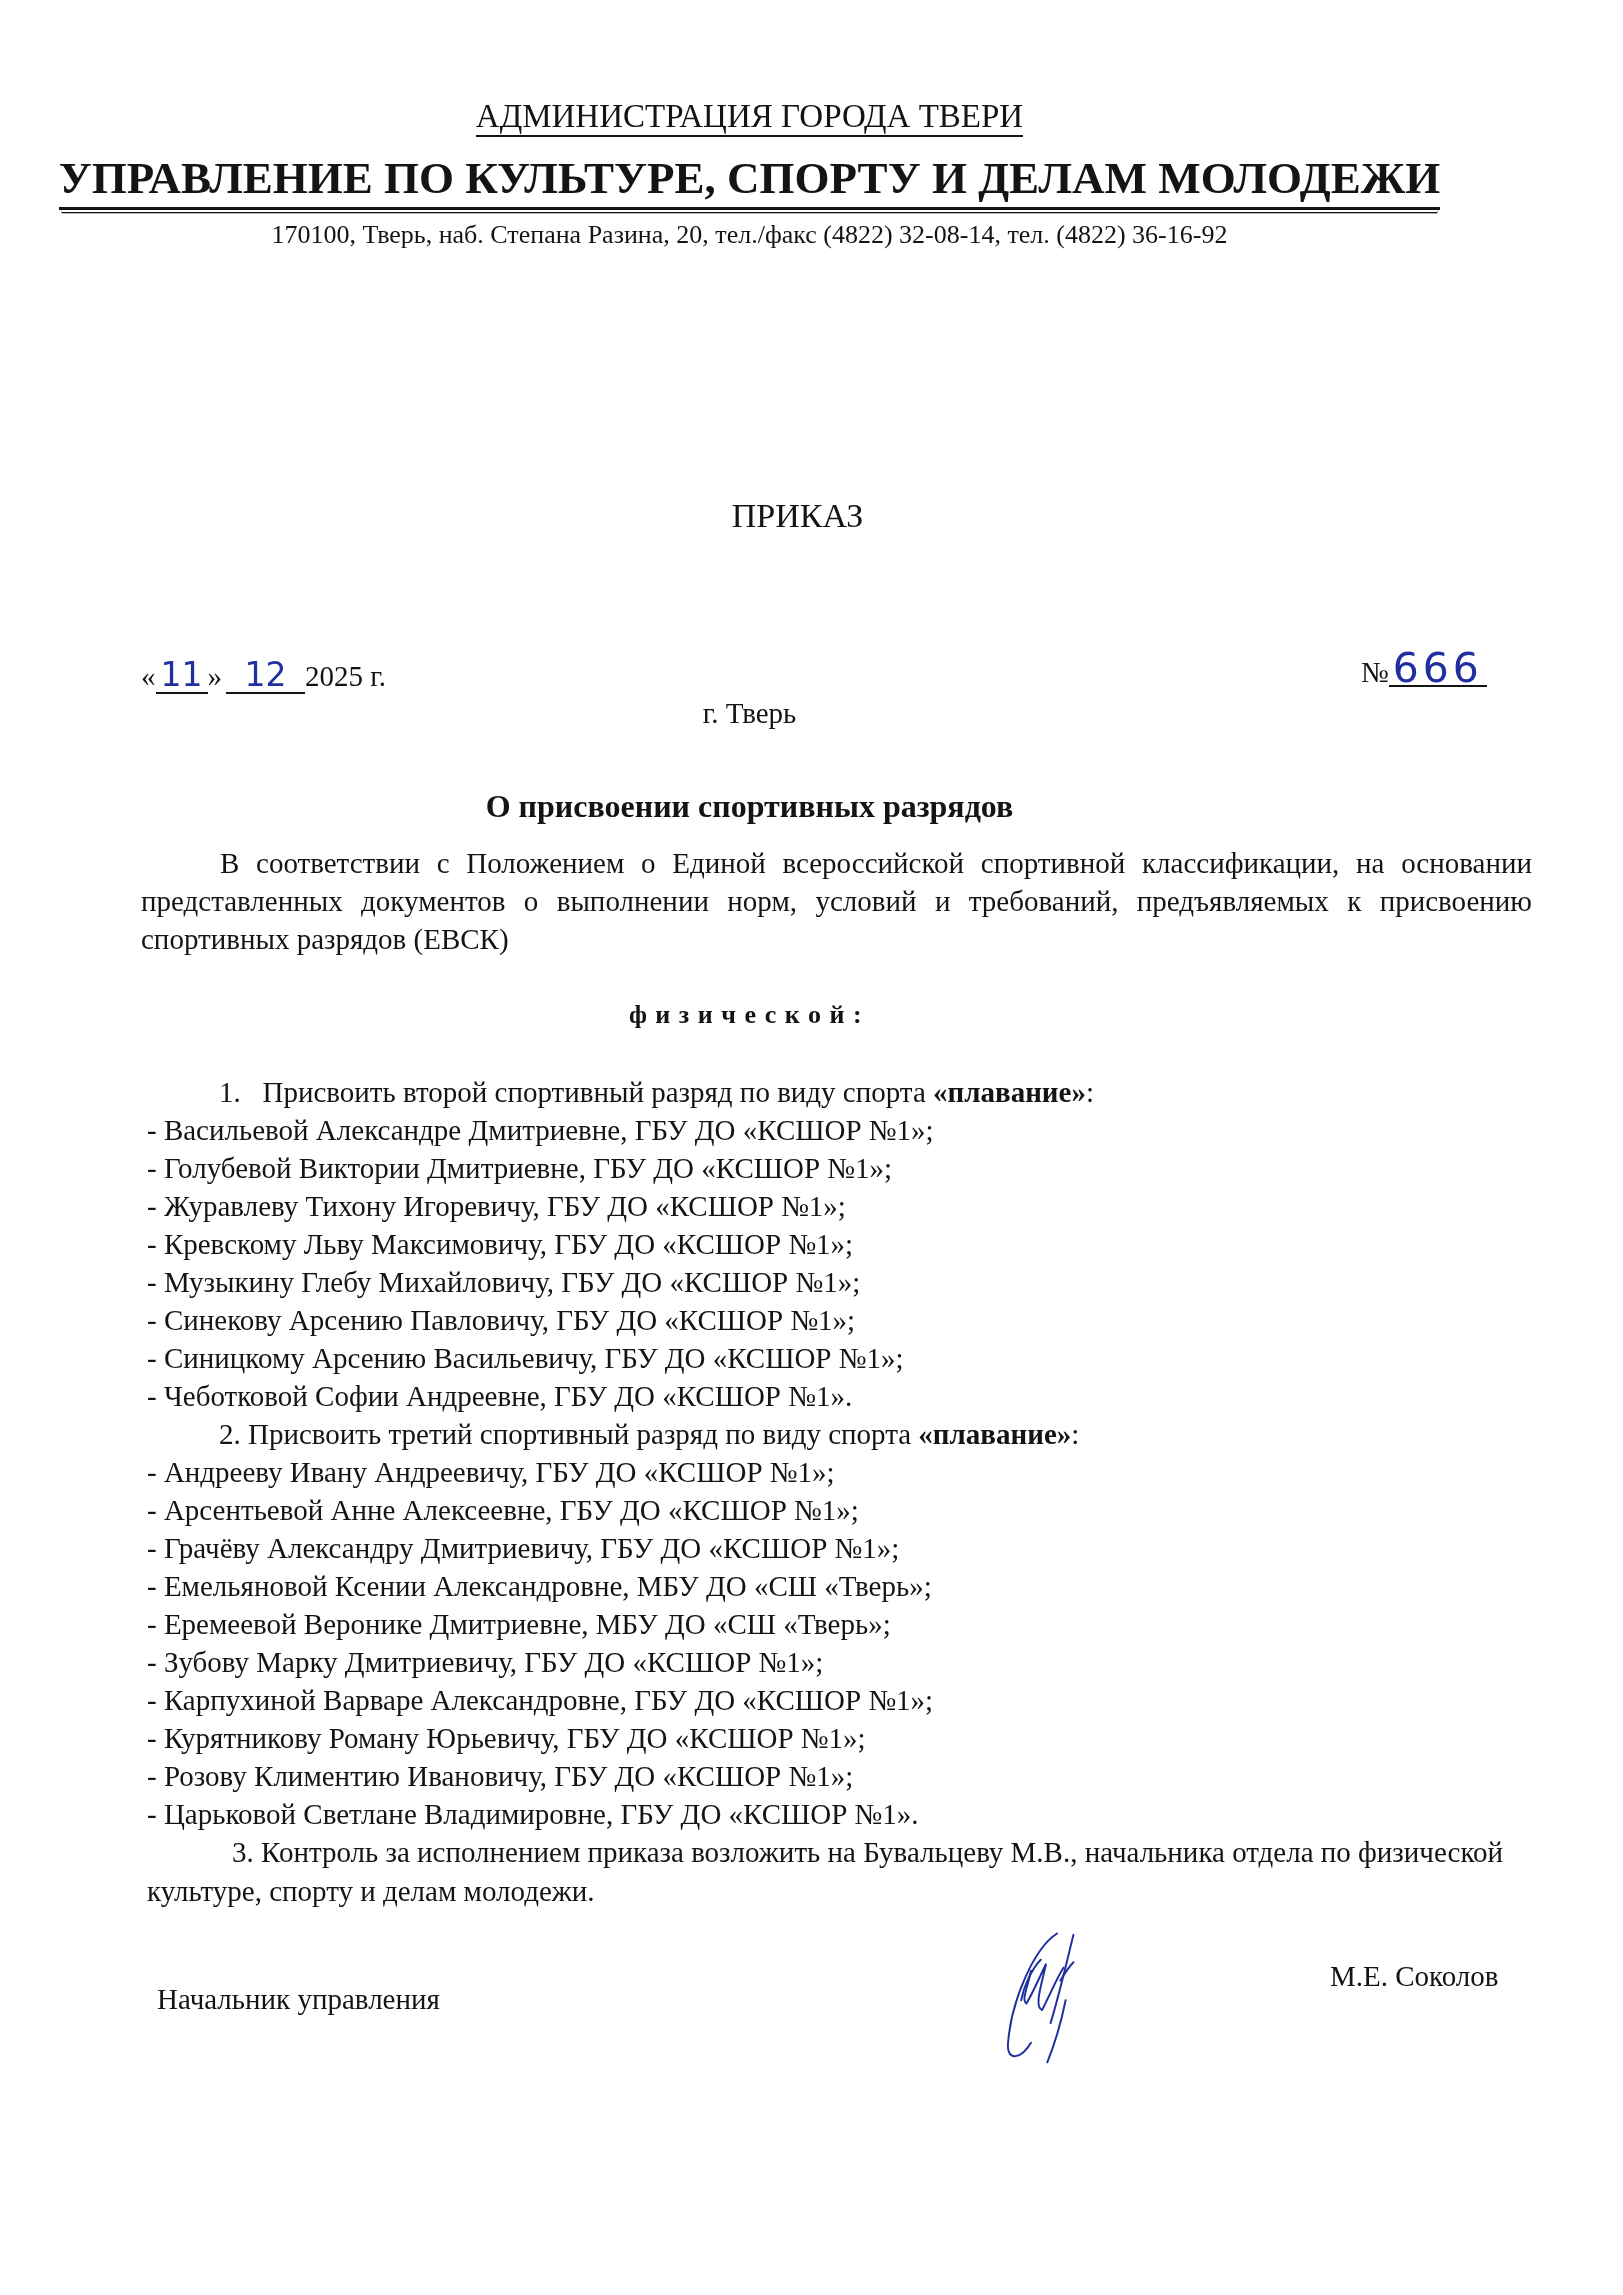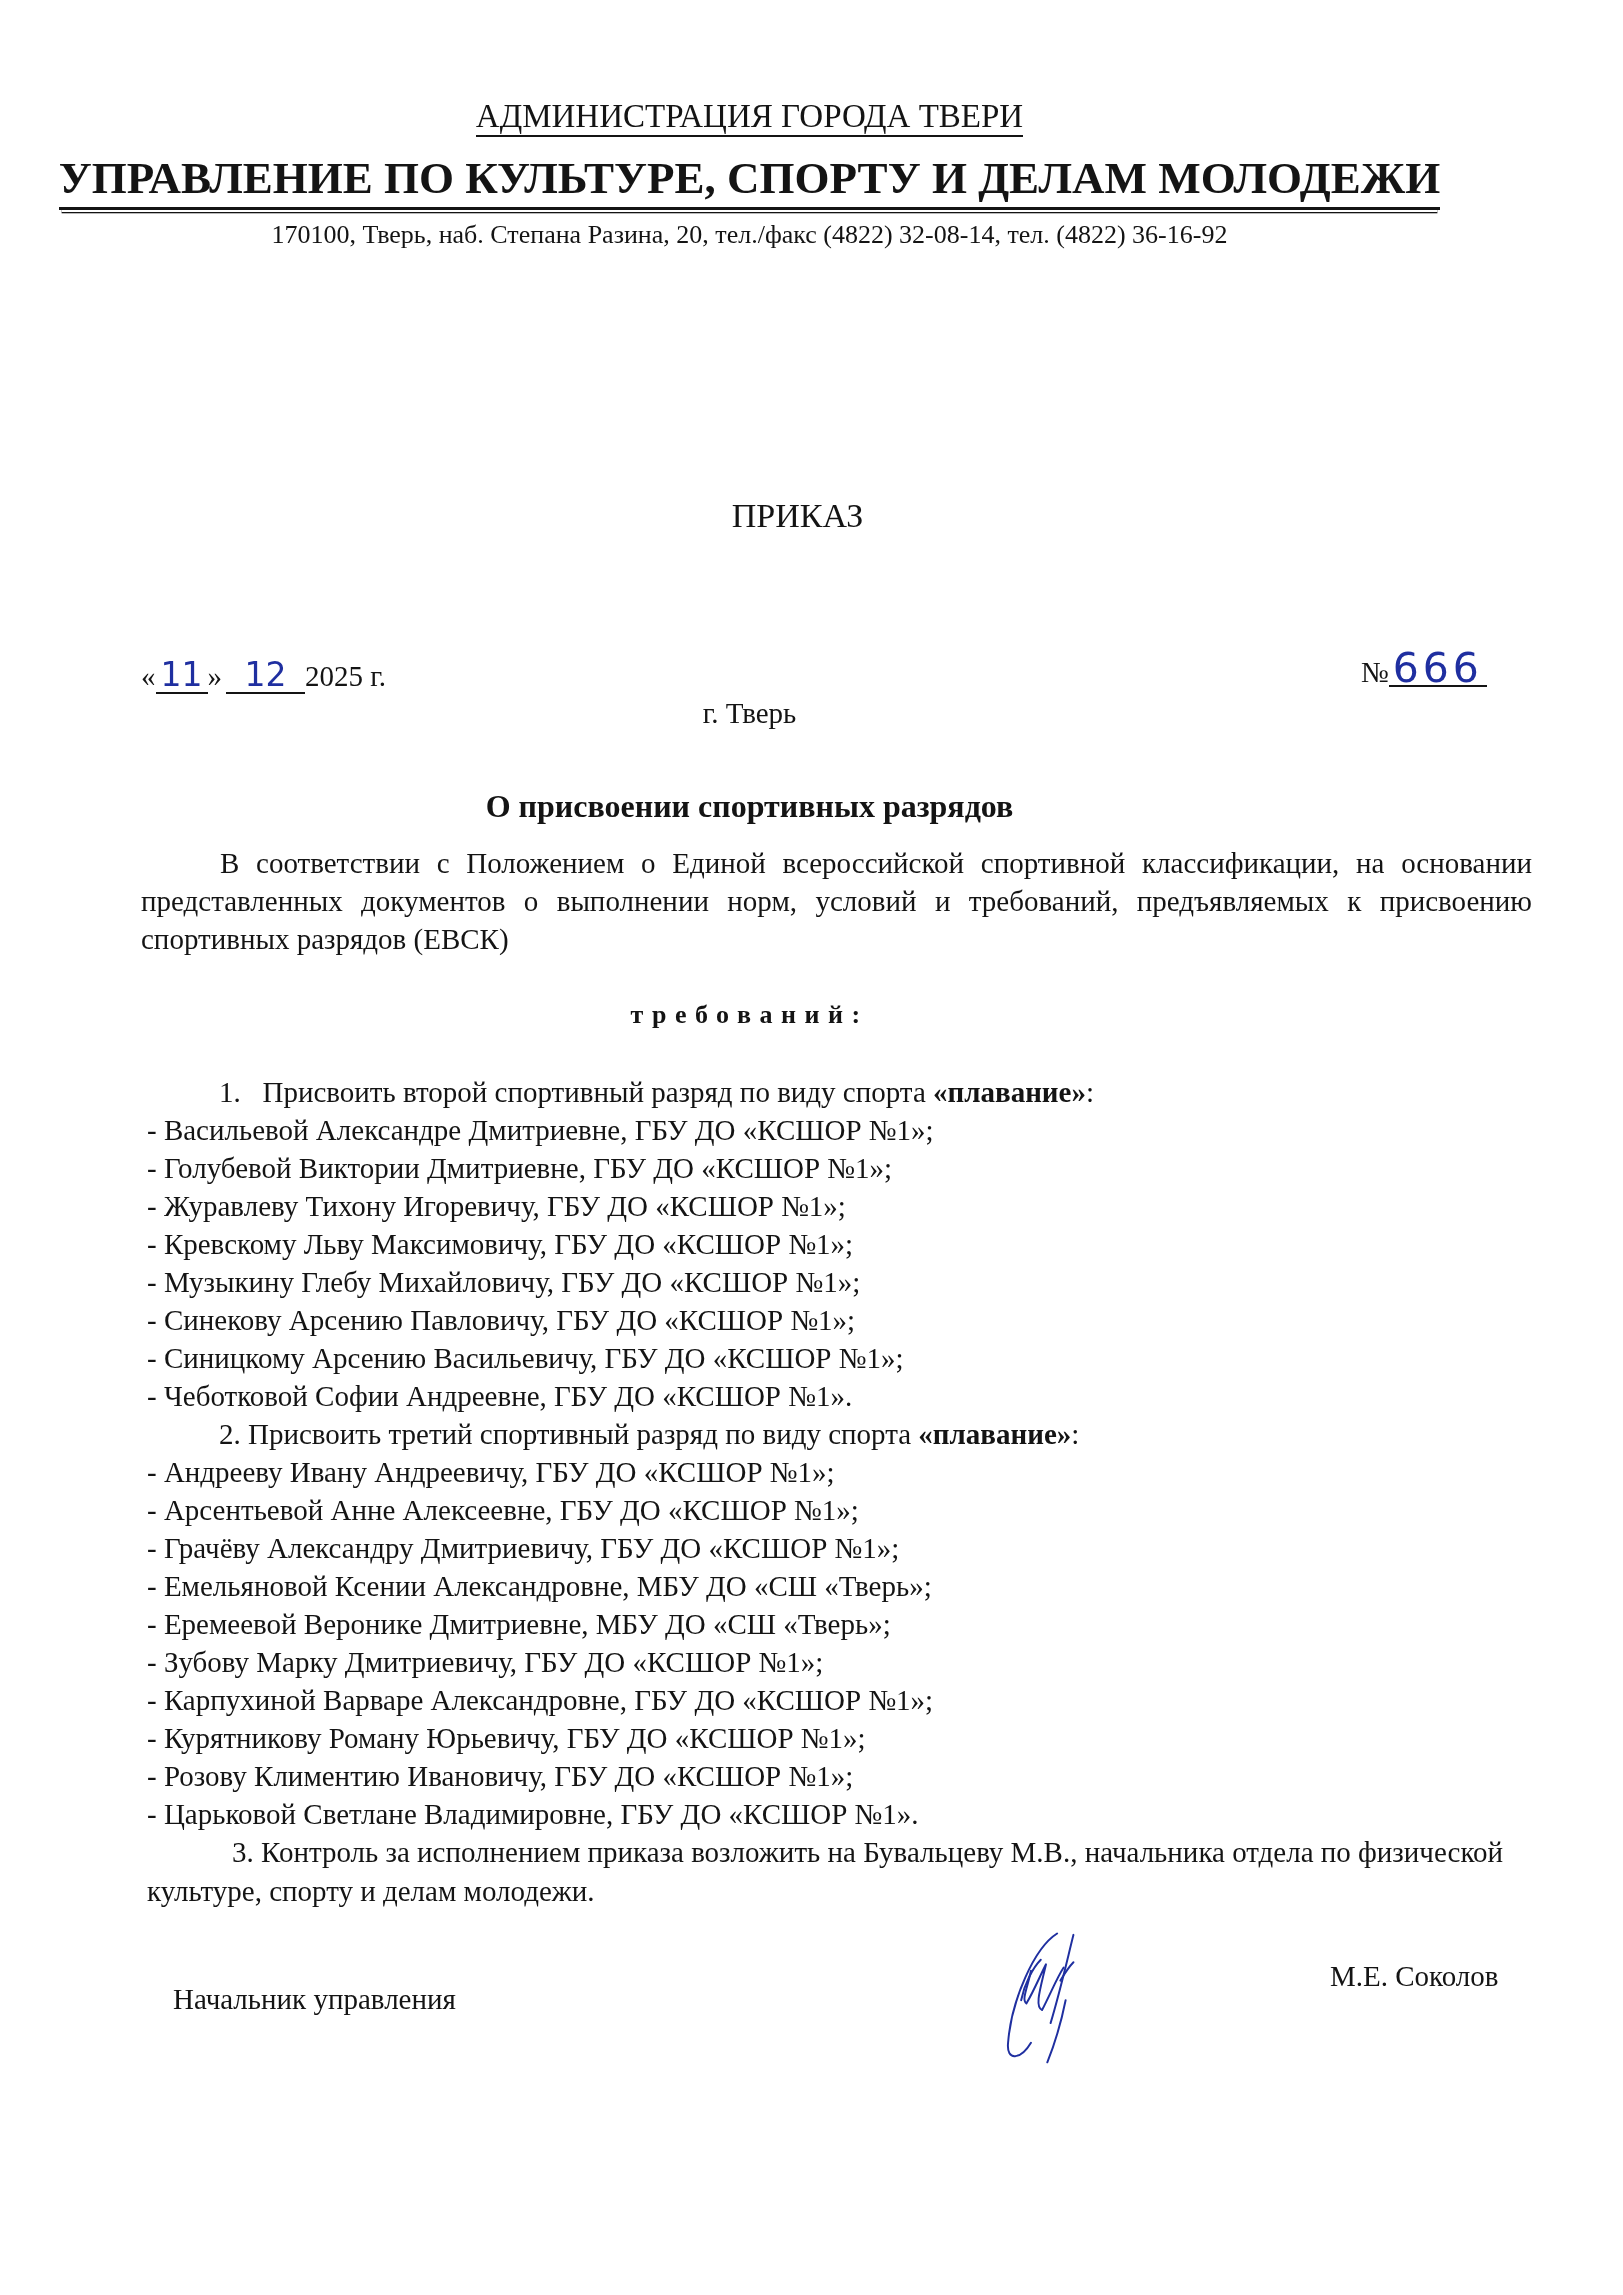--- a/index.html
+++ b/index.html
@@ -31,21 +31,21 @@
   .preamble { top: 844px; left: 141px; width: 1391px; font-size: 29px; line-height: 38px;
               white-space: normal; text-align: justify; text-indent: 79px; }
   .prikaz { top: 1000px; font-size: 26px; font-weight: bold; letter-spacing: 8.5px; }
 
   .list { top: 1073px; left: 147px; width: 1394px; font-size: 29px; line-height: 38px; white-space: normal; }
   .list .item { text-indent: 72px; }
   .list .item.i3 { text-indent: 85px; }
   .list .person { }
   .list b { font-weight: bold; }
 
-  .sign-left { top: 1983px; left: 157px; font-size: 29px; margin-left: 16px; }
+  .sign-left { top: 1983px; left: 157px; font-size: 29px; }
   .sign-right { top: 1960px; left: 1330px; font-size: 29px; }
   .signature { position: absolute; left: 995px; top: 1928px; width: 170px; height: 151px; }
 </style>
 </head>
 <body>
 
 <div class="abs center admin"><span>АДМИНИСТРАЦИЯ ГОРОДА ТВЕРИ</span></div>
 <div class="abs center dept"><span>УПРАВЛЕНИЕ ПО КУЛЬТУРЕ, СПОРТУ И ДЕЛАМ МОЛОДЕЖИ</span></div>
 <div class="abs center addr">170100, Тверь, наб. Степана Разина, 20, тел./факс (4822) 32-08-14, тел. (4822) 36-16-92</div>
 
@@ -53,21 +53,21 @@
 
 <div class="abs date"><span>«</span><span class="hand day">11</span><span>»</span><span class="hand month" style="margin-left:3.9px;">12</span><span>2025 г.</span></div>
 
 <div class="abs numbox"><span>№</span><span class="hand num">666</span></div>
 
 <div class="abs center city">г. Тверь</div>
 <div class="abs center subject">О присвоении спортивных разрядов</div>
 
 <div class="abs preamble">В соответствии с Положением о Единой всероссийской спортивной классификации, на основании представленных документов о выполнении норм, условий и требований, предъявляемых к присвоению спортивных разрядов (ЕВСК)</div>
 
-<div class="abs center prikaz">требований:</div>
+<div class="abs center prikaz">физической:</div>
 
 <div class="abs list">
   <div class="item"><span style="white-space:pre">1.   Присвоить второй спортивный разряд по виду спорта </span><b>«плавание»</b><span>:</span></div>
   <div class="person">- Васильевой Александре Дмитриевне, ГБУ ДО «КСШОР №1»;</div>
   <div class="person">- Голубевой Виктории Дмитриевне, ГБУ ДО «КСШОР №1»;</div>
   <div class="person">- Журавлеву Тихону Игоревичу, ГБУ ДО «КСШОР №1»;</div>
   <div class="person">- Кревскому Льву Максимовичу, ГБУ ДО «КСШОР №1»;</div>
   <div class="person">- Музыкину Глебу Михайловичу, ГБУ ДО «КСШОР №1»;</div>
   <div class="person">- Синекову Арсению Павловичу, ГБУ ДО «КСШОР №1»;</div>
   <div class="person">- Синицкому Арсению Васильевичу, ГБУ ДО «КСШОР №1»;</div>

